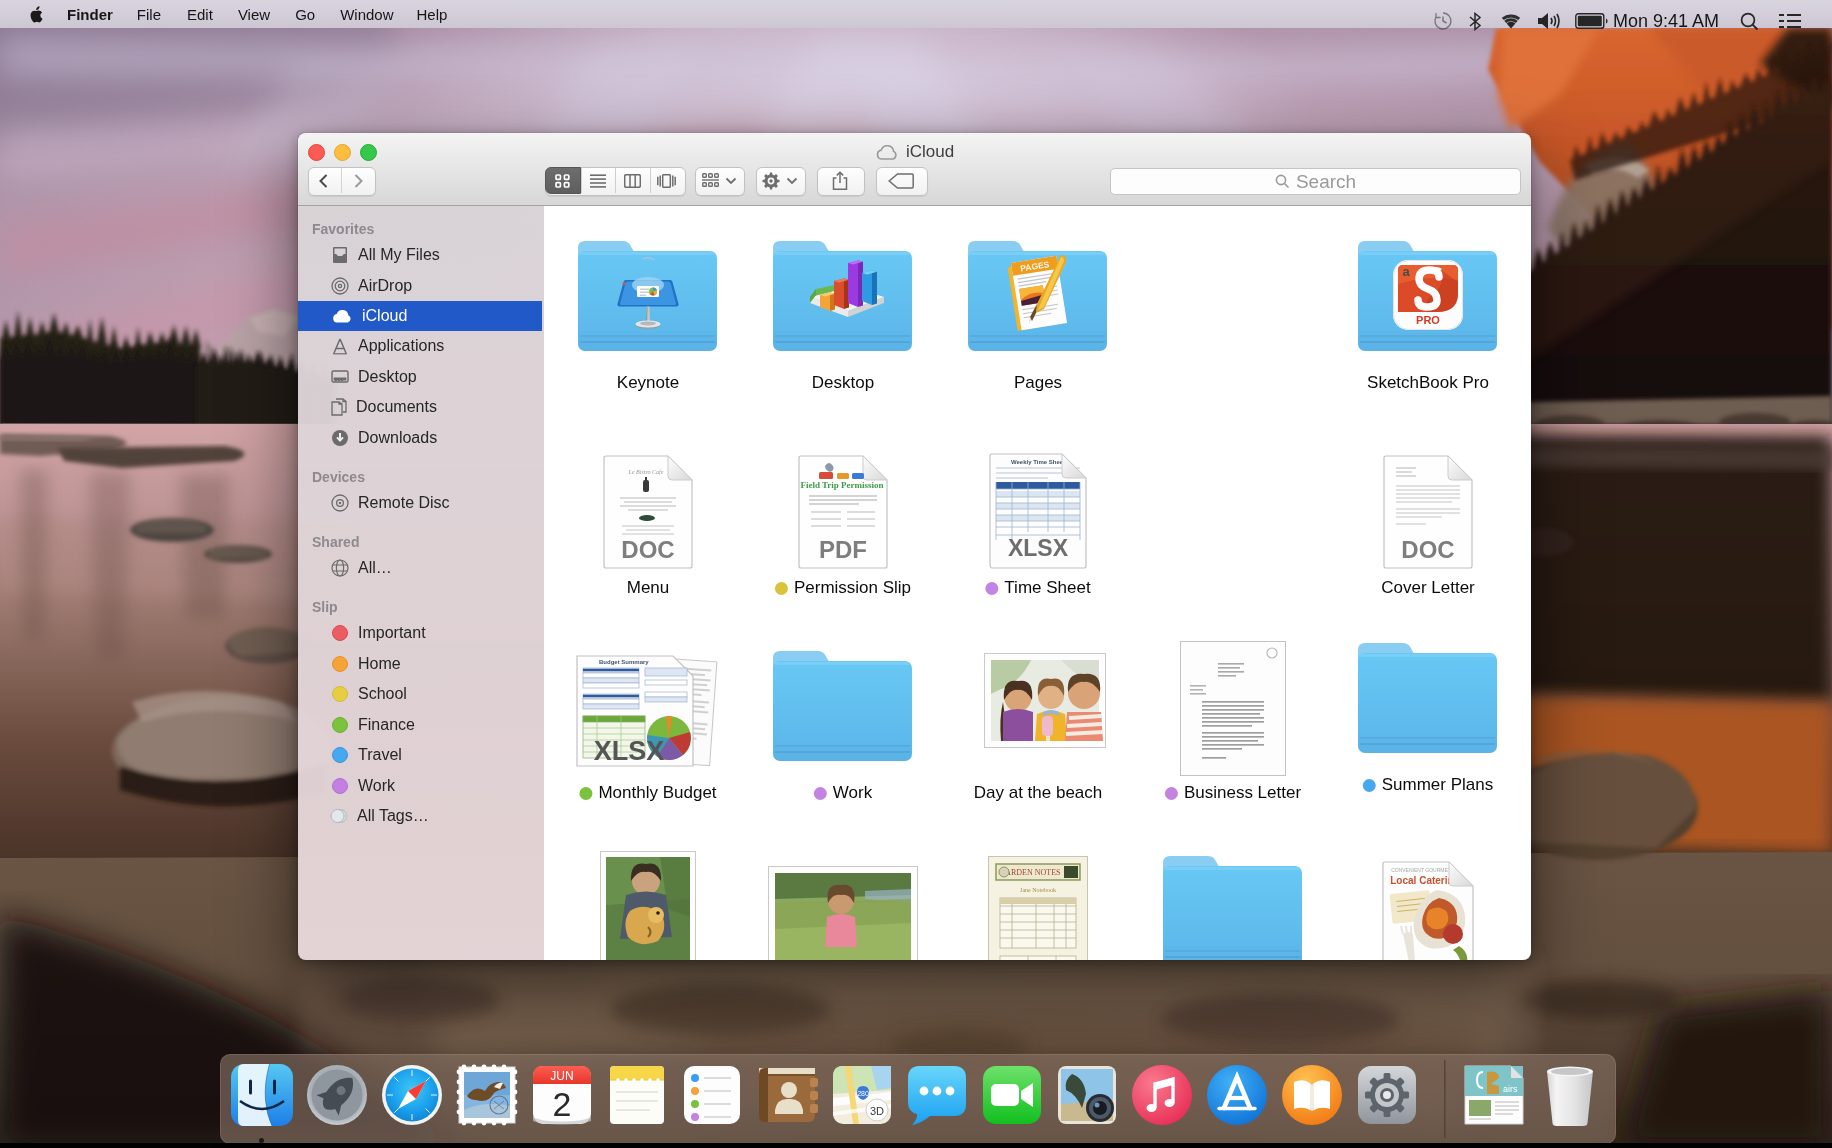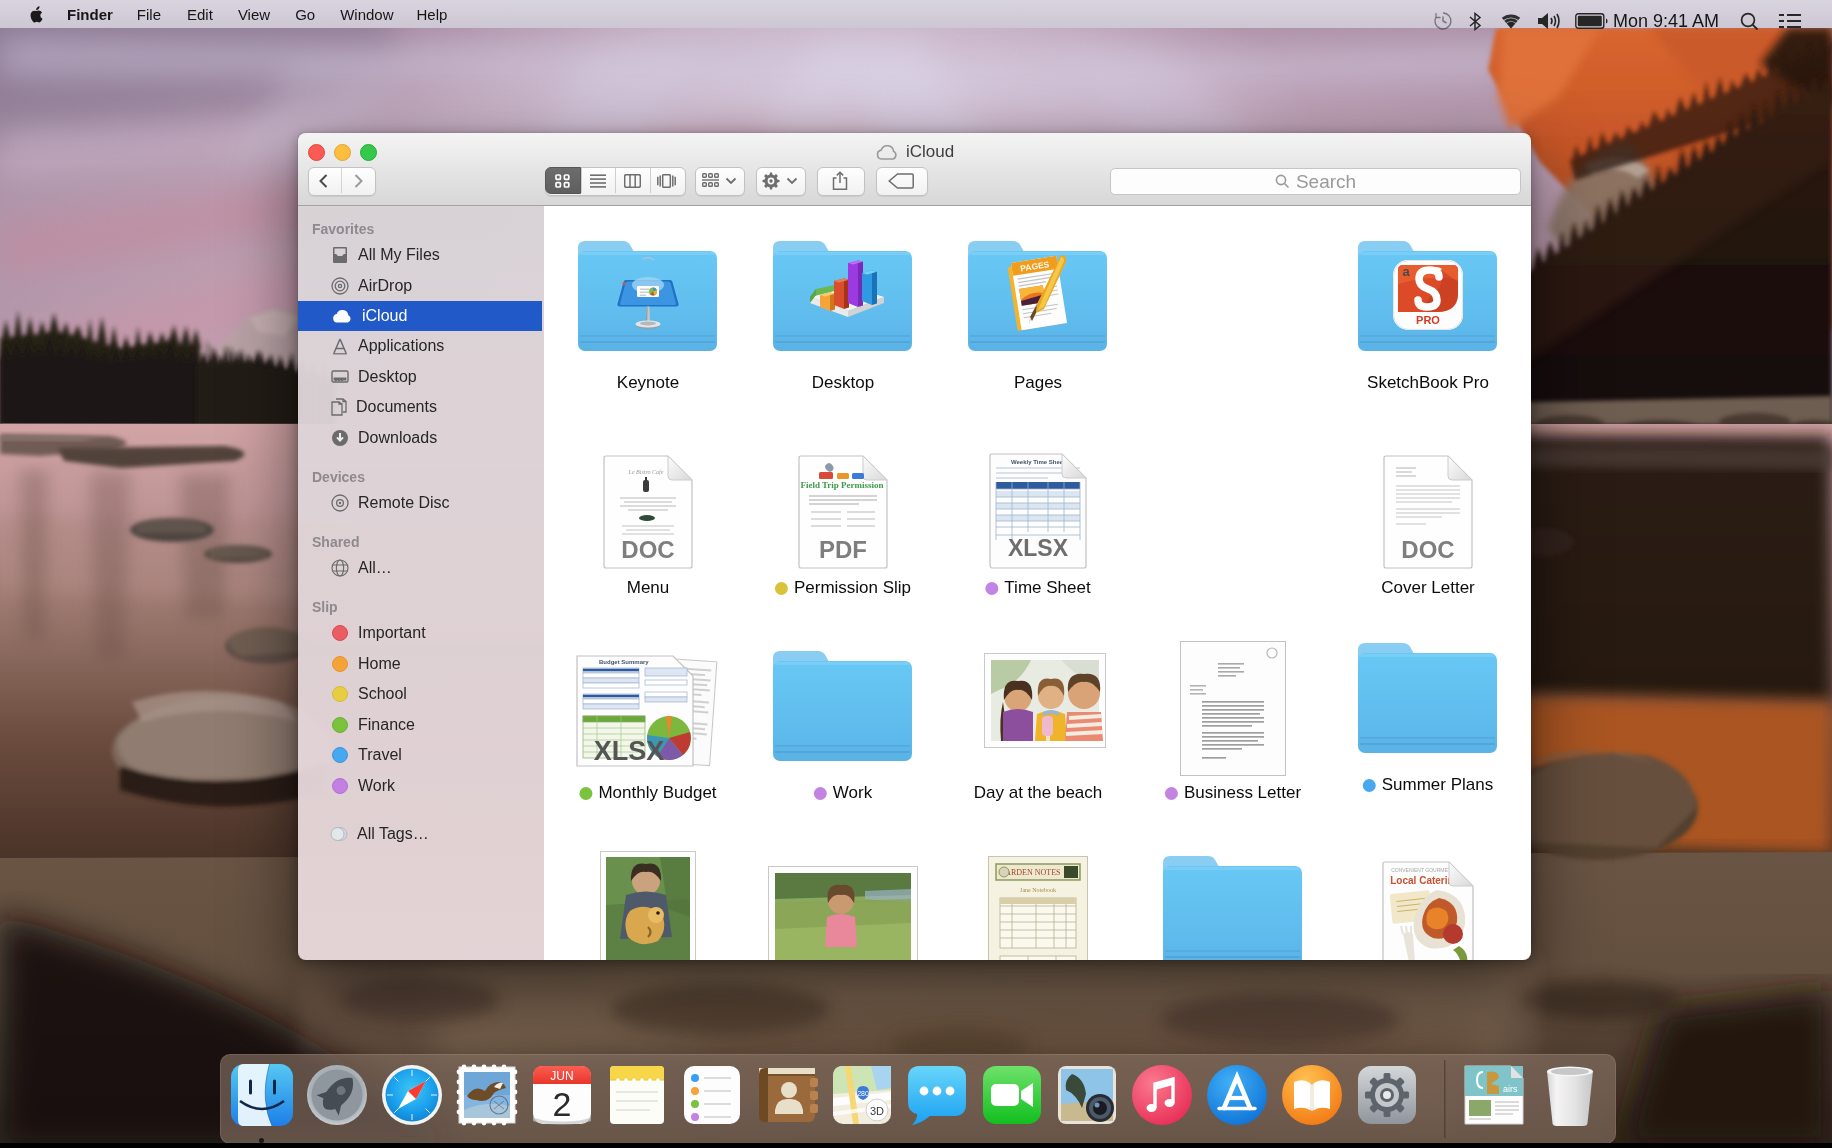--- a/index.html
+++ b/index.html
@@ -429,21 +429,21 @@
             <path d="M1.5 6 L16.5 6 M1.5 12 L16.5 12"></path>
           </g>
         </svg>All…</div>
     <div class="shead" style="top:393px;">Slip</div>
     <div class="srow" style="top:412px;"><span class="tagdot" style="background:#ea5e63;border:1px solid #d94a50;"></span>Important</div>
     <div class="srow" style="top:442.5px;"><span class="tagdot" style="background:#f5a339;border:1px solid #e8922a;"></span>Home</div>
     <div class="srow" style="top:473px;"><span class="tagdot" style="background:#e6cd41;border:1px solid #d8bc33;"></span>School</div>
     <div class="srow" style="top:503.5px;"><span class="tagdot" style="background:#7bc23e;border:1px solid #6cb02f;"></span>Finance</div>
     <div class="srow" style="top:534px;"><span class="tagdot" style="background:#47a8ef;border:1px solid #3796e0;"></span>Travel</div>
     <div class="srow" style="top:564.5px;"><span class="tagdot" style="background:#c380e2;border:1px solid #b26fd4;"></span>Work</div>
-    <div class="srow" style="top:595px;margin-top:18px;"><svg width="20" height="16" viewBox="0 0 20 16" style="margin-left:31px;margin-right:8px;">
+    <div class="srow" style="top:595px;"><svg width="20" height="16" viewBox="0 0 20 16" style="margin-left:31px;margin-right:8px;">
           <circle cx="11.5" cy="8" r="6.5" fill="#cfd8de" opacity=".7" stroke="#9fb3bf" stroke-width="1"></circle>
           <circle cx="8.5" cy="8" r="6.5" fill="#e8eced" opacity=".85" stroke="#a8b6bd" stroke-width="1"></circle>
         </svg>All Tags…</div>
   </div>
   <div id="tb">
     <svg width="0" height="0" style="position:absolute;">
       <defs>
         <linearGradient id="fg" x1="0" y1="0" x2="0" y2="1">
           <stop offset="0" stop-color="#68c8f4"></stop>
             <stop offset="0.75" stop-color="#5ebaec"></stop>

